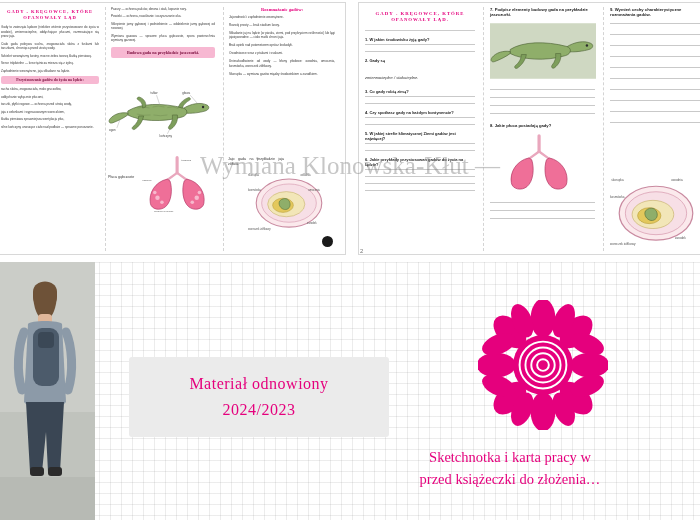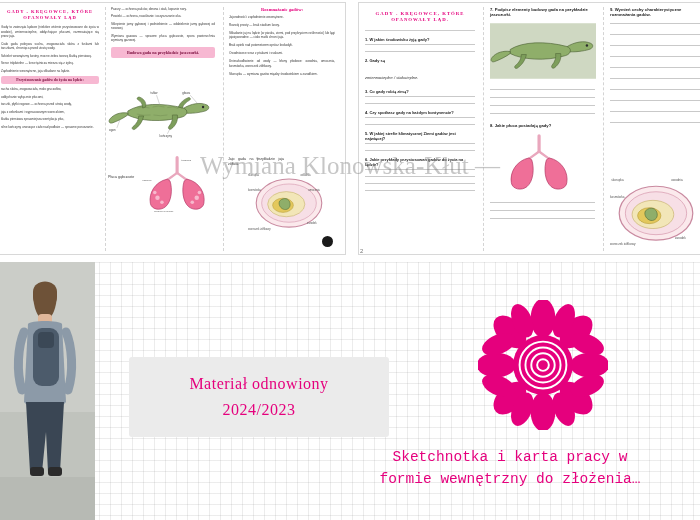--- a/index.html
+++ b/index.html
@@ -115,21 +115,21 @@
     margin-left:24px;
   }
   .card span{
     font-family:"Liberation Serif", serif;
     color:#e5007d;font-size:16px;letter-spacing:.5px;
   }
   .flower{position:absolute;left:478px;top:38px;width:130px;height:130px;}
   .tagline{
     position:absolute;left:330px;top:185px;width:360px;
     text-align:center;
-    font-family:Liberation Mono, monospace;
+    font-family:Liberation Serif, serif;
     color:#e5007d;font-size:14.5px;line-height:1.5;
   }
 </style>
 </head>
 <body>
 
 <div class="page">
 
   <div class="top-strip">
 
@@ -482,17 +482,17 @@
         <circle cx="100" cy="100" r="36"></circle>
         <circle cx="100" cy="100" r="27"></circle>
         <circle cx="100" cy="100" r="18"></circle>
         <circle cx="100" cy="100" r="9"></circle>
       </g>
       <circle cx="100" cy="100" r="4" fill="#e5007d"></circle>
     </svg>
 
     <div class="tagline">
       <div>Sketchnotka i karta pracy w</div>
-      <div>formie wewnętrzny do złożenia…</div>
+      <div>przed książeczki do złożenia…</div>
     </div>
   </div>
 
 </div>
 
 </body></html>

